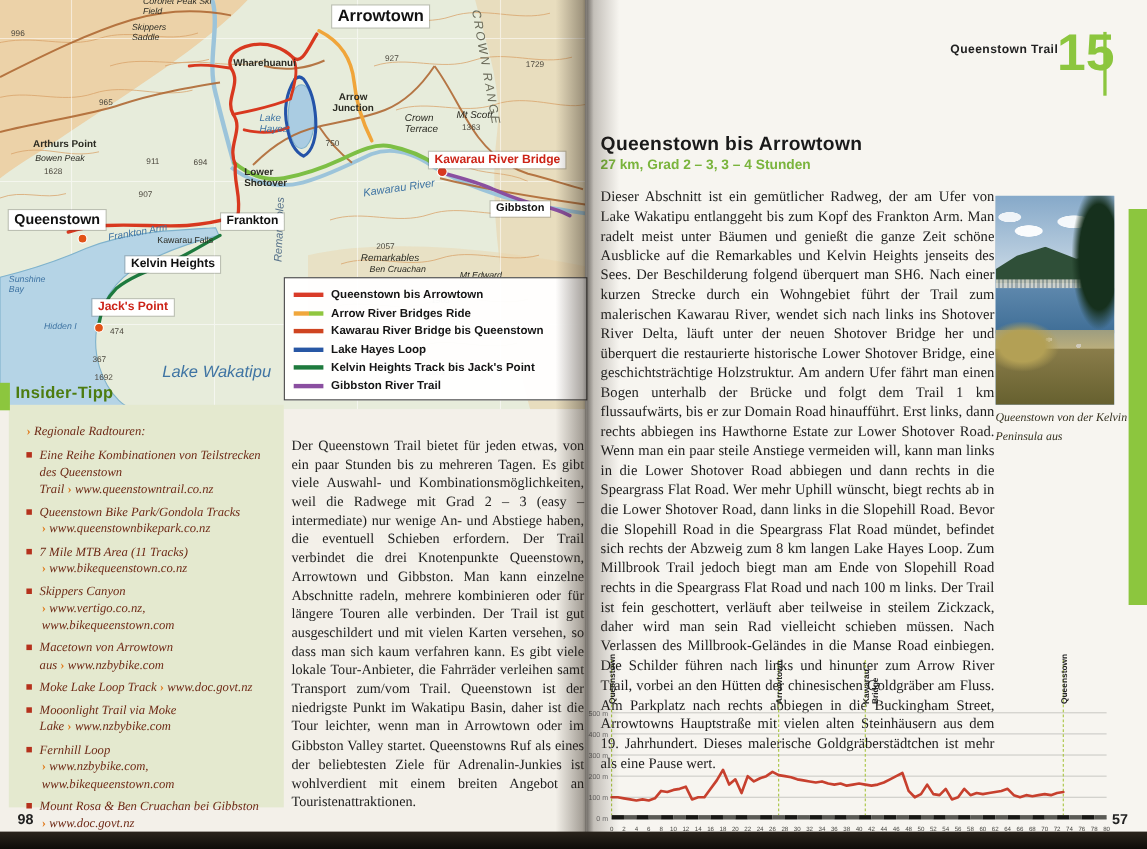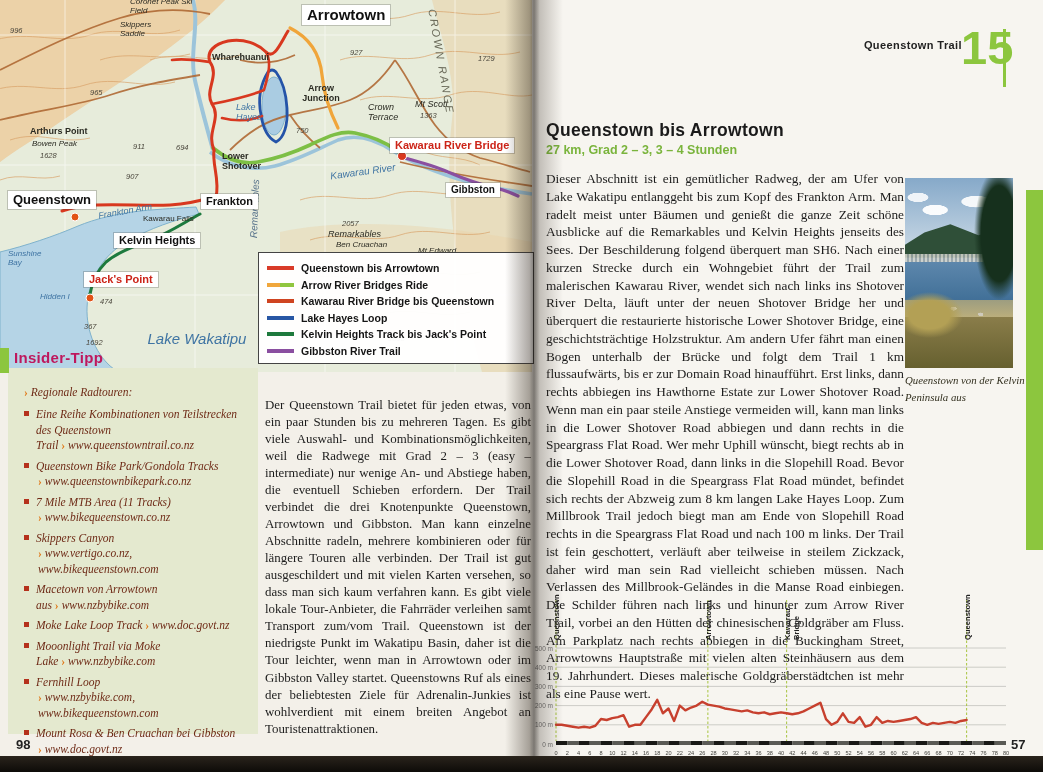--- a/index.html
+++ b/index.html
@@ -10,27 +10,27 @@
   #right-page{left:532px;top:0;width:511px;height:758px;background:#f7f5f0;}
   #gutter{left:505px;top:0;width:58px;height:758px;background:linear-gradient(90deg,rgba(0,0,0,0) 0%,rgba(40,30,20,.38) 42%,rgba(20,14,8,.55) 50%,rgba(40,30,20,.25) 60%,rgba(0,0,0,0) 100%);pointer-events:none;z-index:40;}
   #bottom-strip{left:0;top:756px;width:1043px;height:16px;background:linear-gradient(#2a241c,#0d0b08);z-index:50;}
 
   
   #map{left:0;top:0;width:532px;height:372px;overflow:hidden;}
   .map-box{position:absolute;background:#fff;padding:1px 5px 2px;font-weight:bold;color:#111;box-shadow:0 0 0 1px rgba(60,60,60,.25);white-space:nowrap;z-index:6;}
   .map-box.red{color:#cc2418;}
   .map-lbl{position:absolute;color:#2a2a22;white-space:nowrap;z-index:5;}
   .blue-it{color:#3f74a3;font-style:italic;}
-  .spot{position:absolute;font-size:7.5px;font-style:italic;color:#4a463c;z-index:5;}
+  .spot{position:absolute;font-size:7.5px;color:#4a463c;z-index:5;}
   #legend{left:258px;top:252px;width:276px;height:112px;background:rgba(255,255,255,.97);border:1px solid #444;z-index:10;padding:7px 0 0 8px;box-sizing:border-box;}
   .legend-row{display:flex;align-items:center;height:16.5px;}
   .legend-chip{width:27px;height:4px;margin-right:7px;flex:none;}
   .legend-label{font-size:10.5px;font-weight:bold;color:#151515;white-space:nowrap;}
   #insider-box{left:8px;top:368px;width:250px;height:366px;background:#e4e9cf;z-index:8;}
-  #insider-title{left:14px;top:349px;font-size:15px;font-weight:bold;color:#be185d;z-index:9;letter-spacing:.3px;}
+  #insider-title{left:14px;top:349px;font-size:15px;font-weight:bold;color:#4d7c0f;z-index:9;letter-spacing:.3px;}
   #green-nub{left:0;top:348px;width:9px;height:25px;background:#8cc63e;z-index:9;}
   #insider-list{position:absolute;left:16px;top:18px;width:224px;font-family:"Liberation Serif",serif;color:#6e2a16;}
   .ins-head-row{margin-bottom:9px;font-size:11.5px;}
   .ins-item{display:flex;margin-bottom:5px;font-size:11.5px;line-height:1.35;}
   .ins-bullet{width:5px;height:5px;background:#b5311c;margin:4px 7px 0 0;flex:none;}
   .ins-title{font-style:italic;}
   .ins-arrow{color:#e07818;font-style:normal;font-weight:bold;margin-right:3px;}
   .ins-link{font-style:italic;}
   .ins-linkline{margin-left:2px;}
 

